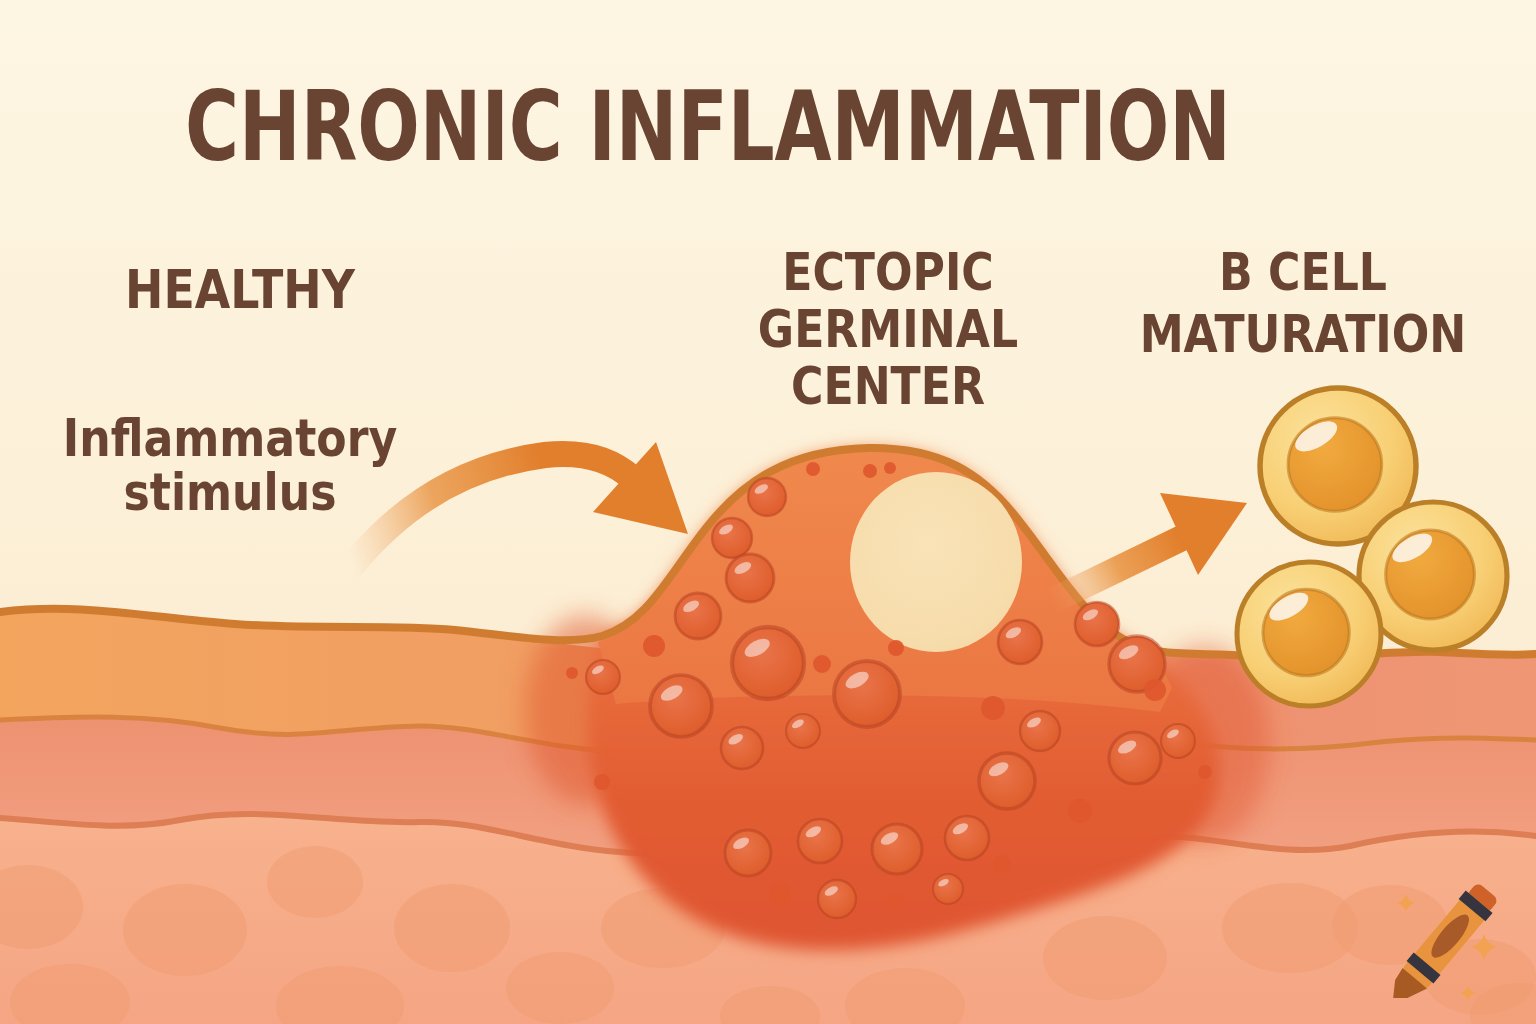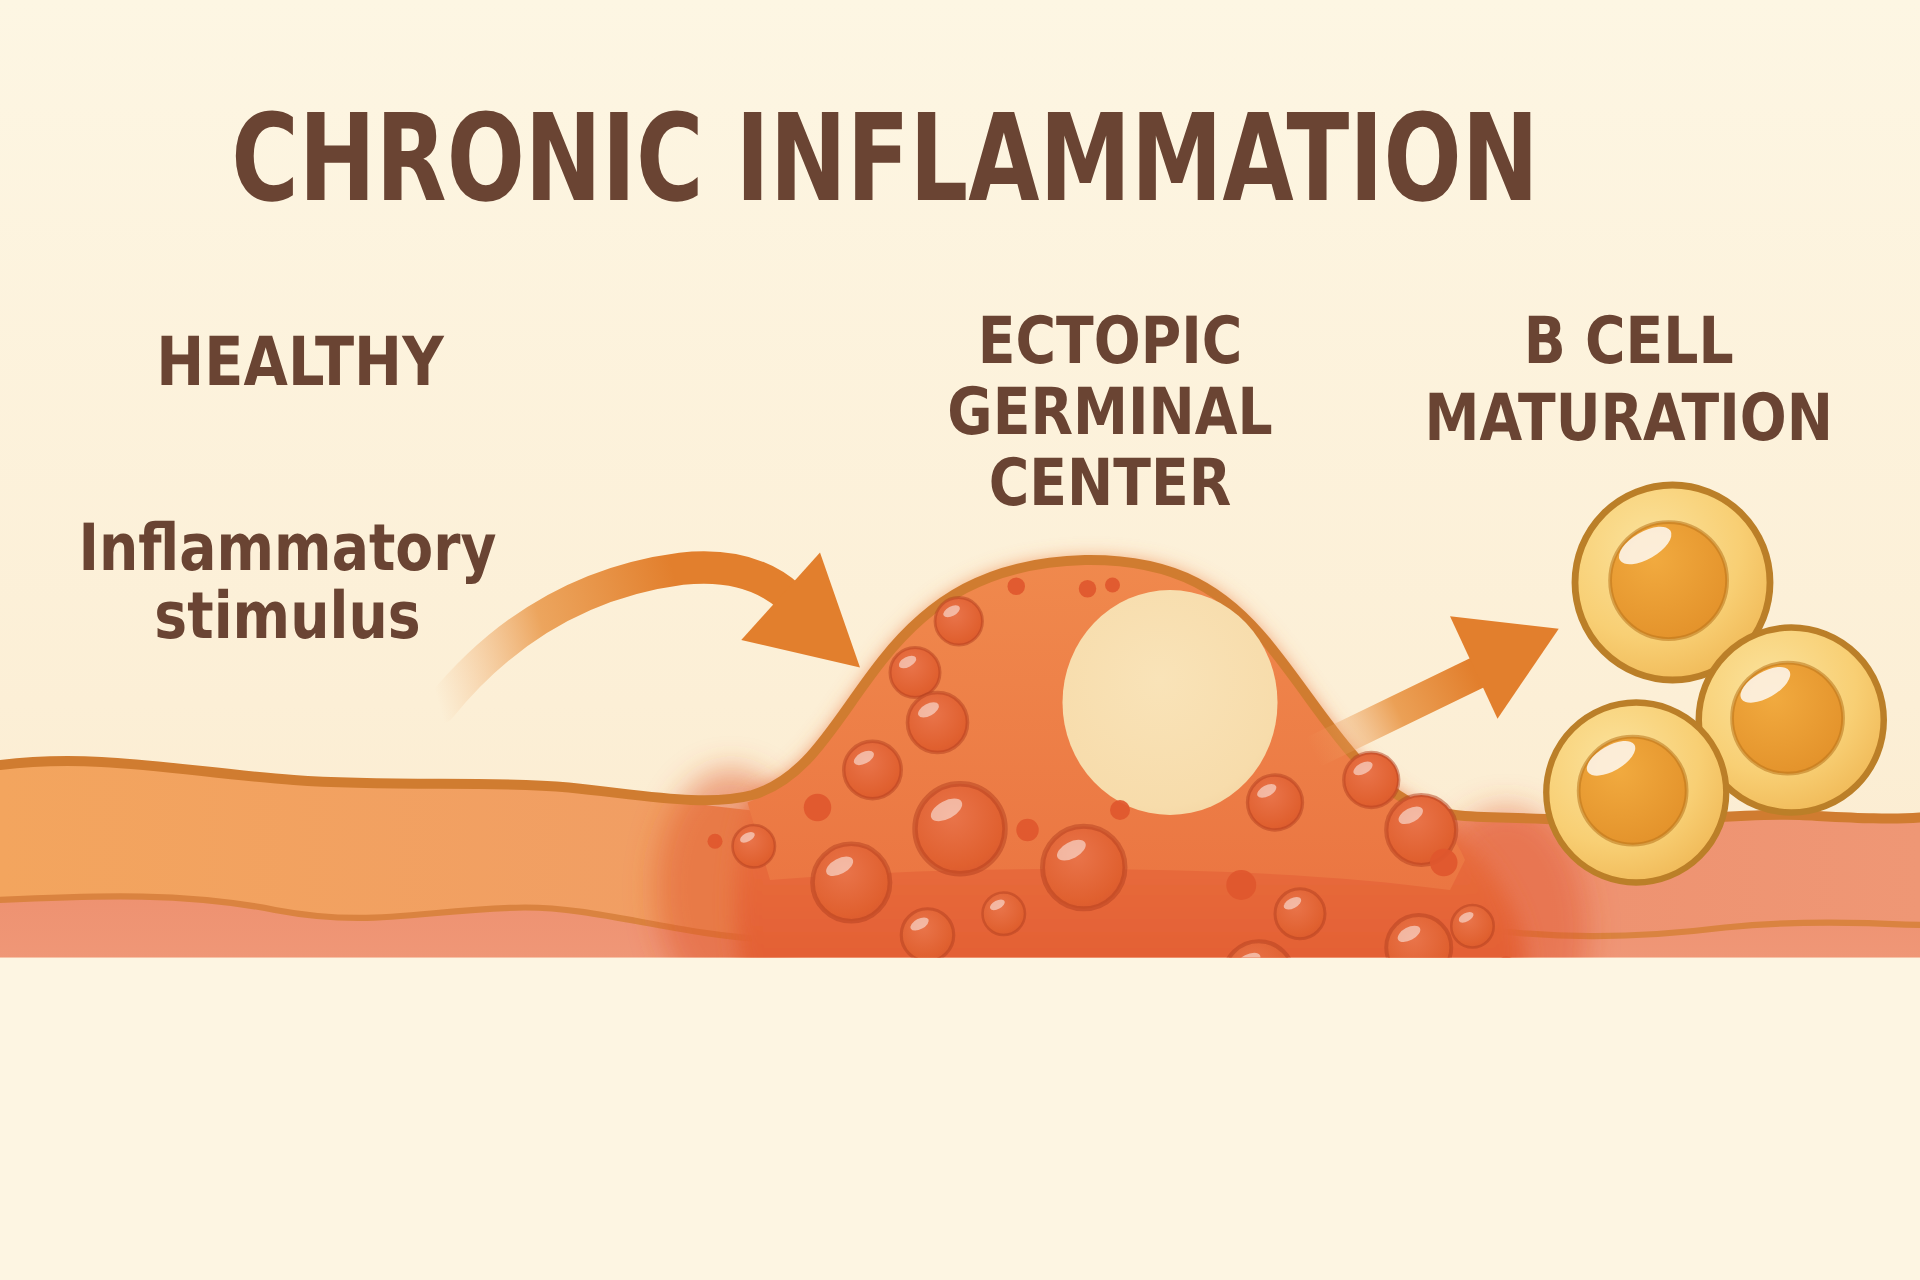--- a/index.html
+++ b/index.html
@@ -1,16 +1,16 @@
 <!DOCTYPE html>
 <html><head>
 <meta charset="utf-8">
 <style>
   html,body{margin:0;padding:0;background:#fdf5e2;}
-  .stage{width:1536px;height:766px;position:relative;overflow:hidden;}
+  .stage{width:1536px;height:1024px;position:relative;overflow:hidden;}
   svg text{font-family:"DejaVu Sans","Liberation Sans",sans-serif;font-weight:bold;}
 </style>
 </head>
 <body>
 
 <div class="stage">
 <svg width="1536" height="1024" viewBox="0 0 1536 1024" xmlns="http://www.w3.org/2000/svg">
   <defs>
     <linearGradient id="bgGrad" x1="0" y1="0" x2="0" y2="1">
       <stop offset="0" stop-color="#fdf6e3"></stop>

